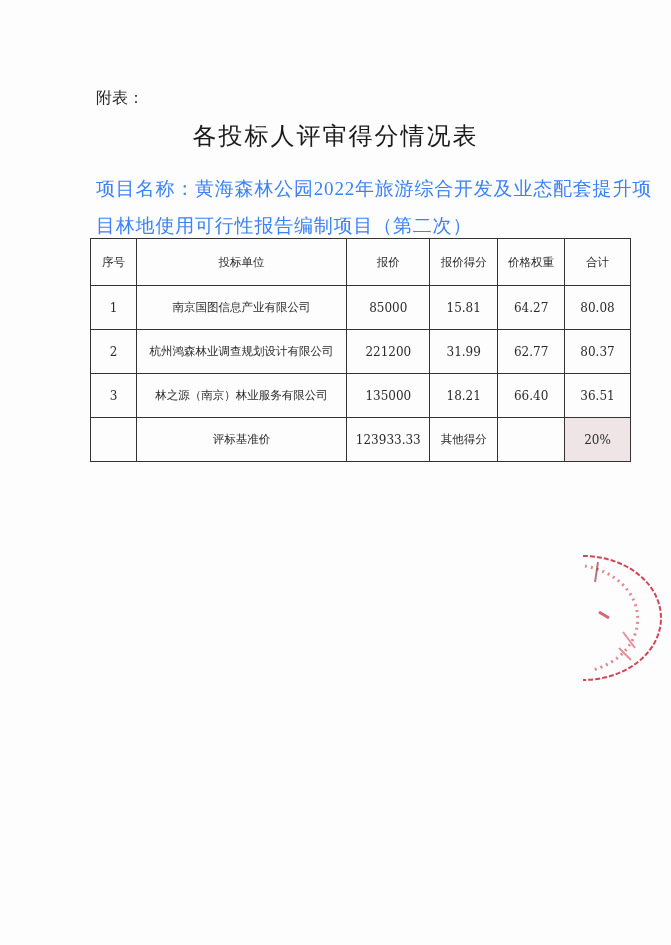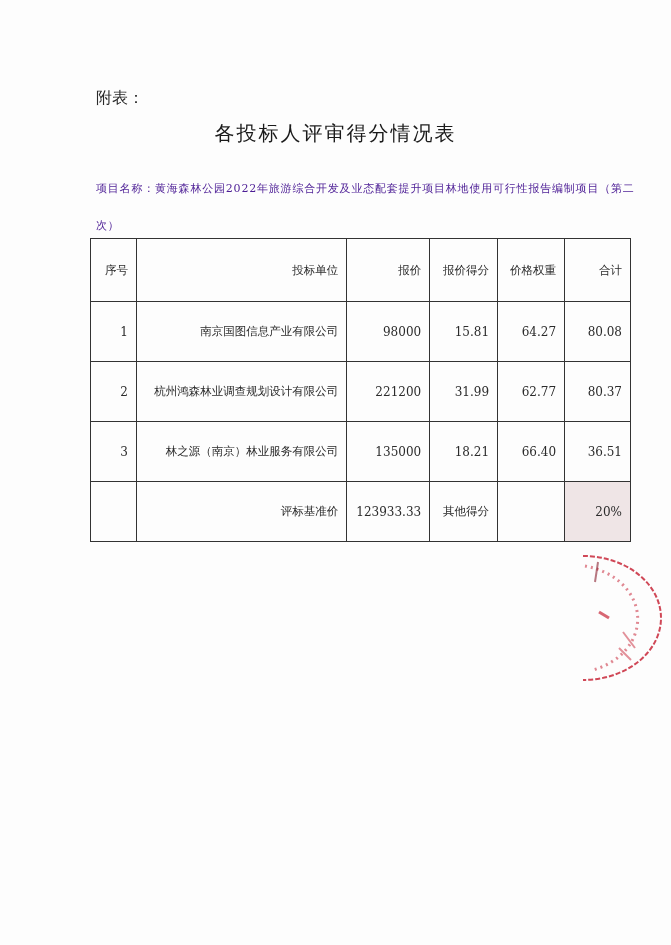--- a/index.html
+++ b/index.html
@@ -5,32 +5,32 @@
   html, body { margin: 0; padding: 0; }
   body {
     width: 671px; height: 945px; background: #fdfdfd; position: relative; overflow: hidden;
     font-family: "DejaVu Serif", "Liberation Serif", serif; color: #1f1f1f;
   }
   .attach {
     position: absolute; left: 96px; top: 88px; font-size: 16px; color: #2a2a2a;
   }
   .title {
     position: absolute; left: 0; width: 671px; top: 120px; text-align: center;
-    font-size: 20px; letter-spacing: 2px; color: #1a1a1a;
+    font-size: 24px; letter-spacing: 2px; color: #1a1a1a;
   }
   .project {
     position: absolute; left: 96px; top: 170px; width: 560px;
-    font-size: 11px; line-height: 37px; letter-spacing: 0.8px; color: #4c1d95;
+    font-size: 19px; line-height: 37px; letter-spacing: 0.8px; color: #3b82f6; font-family: Liberation Serif, serif;
   }
   table.score {
     position: absolute; left: 90px; top: 238px; width: 541px; border-collapse: collapse;
     font-family: "DejaVu Sans", "Liberation Sans", sans-serif; font-size: 11.5px; color: #2b2b2b;
   }
   table.score td, table.score th {
-    border: 1.3px solid #333; text-align: right; font-weight: normal; padding: 8px;
+    border: 1.3px solid #333; text-align: center; font-weight: normal; padding: 0;
   }
   table.score th { height: 46px; }
   table.score td { height: 43px; }
   .num { font-family: "DejaVu Serif", "Liberation Serif", serif; font-size: 12px; }
   .weight-cell { background: #efe5e6; }
   .stamp {
     position: absolute; left: 583px; top: 552px; width: 80px; height: 132px;
   }
 </style>
 </head>
@@ -54,21 +54,21 @@
     <th>序号</th>
     <th>投标单位</th>
     <th>报价</th>
     <th>报价得分</th>
     <th>价格权重</th>
     <th>合计</th>
   </tr>
   <tr>
     <td class="num">1</td>
     <td>南京国图信息产业有限公司</td>
-    <td class="num">98000</td>
+    <td class="num">85000</td>
     <td class="num">15.81</td>
     <td class="num">64.27</td>
     <td class="num">80.08</td>
   </tr>
   <tr>
     <td class="num">2</td>
     <td>杭州鸿森林业调查规划设计有限公司</td>
     <td class="num">221200</td>
     <td class="num">31.99</td>
     <td class="num">62.77</td>

